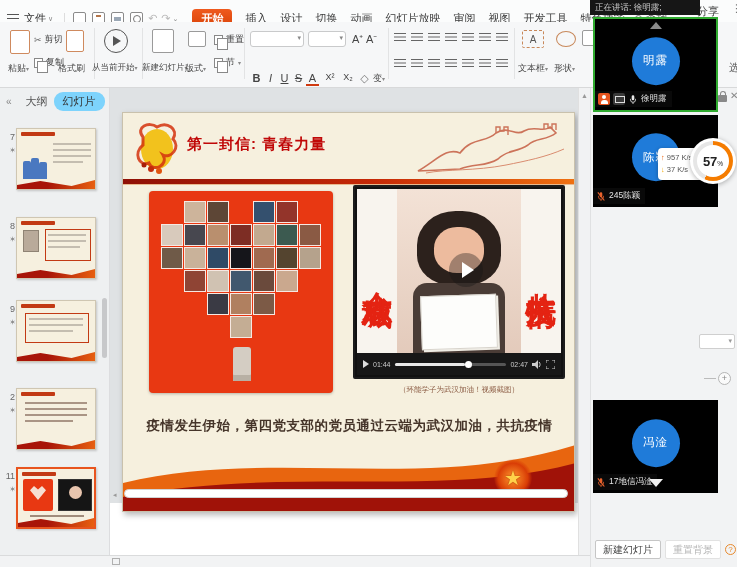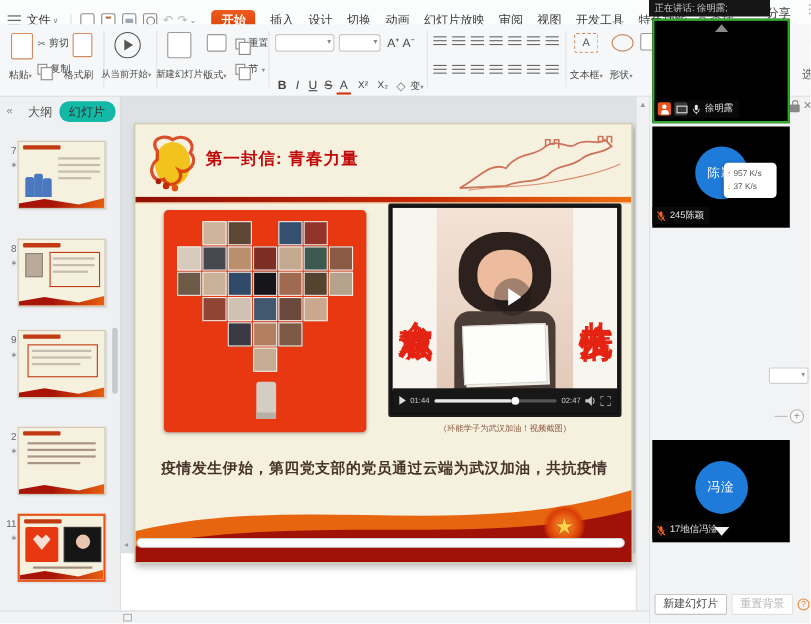--- a/index.html
+++ b/index.html
@@ -50,21 +50,21 @@
   .pgrid { position:absolute; display:flex; gap:5px; }
   .txtboxic { position:absolute; width:22px; height:18px; border:1px dashed #c8885a; border-radius:2px; text-align:center; font-size:10px; color:#555; line-height:17px; }
   .ovalic { position:absolute; width:20px; height:16px; border:1.5px solid #c8885a; border-radius:50%; }
   .rib-right { position:absolute; font-size:10.5px; color:#555; white-space:nowrap; }
 
   
   .leftpanel { position:absolute; top:88px; left:0; width:110px; height:467px; background:#eef0f1; border-right:1px solid #dcdddf; }
   .lp-head { position:absolute; top:2px; left:0; right:0; height:22px; display:flex; align-items:center; font-size:11px; color:#555; }
   .lp-collapse { margin:0 8px 0 6px; color:#888; font-size:10px; }
   .lp-tab { margin-left:6px; }
-  .lp-tab.pill { background:#14b8a6; border-radius:9px; padding:2px 9px; color:#333; }
+  .lp-tab.pill { background:#7dd3fc; border-radius:9px; padding:2px 9px; color:#333; }
   .thumb { position:absolute; left:16px; width:80px; height:62px; background:#f6f0df; border:1px solid #cfc6b2; box-shadow:1px 1px 2px rgba(0,0,0,.18); }
   .thumb.sel { border:2px solid #e8541e; }
   .tnum { position:absolute; left:3px; width:12px; text-align:right; font-size:9px; color:#666; }
   .tstar { position:absolute; left:4px; width:12px; text-align:right; font-size:8px; color:#8a8a8a; }
   .t-title { position:absolute; left:4px; top:3px; height:4px; width:34px; background:#c23a14; border-radius:1px; }
   .t-wave { position:absolute; left:0; right:0; bottom:0; height:10px; background:linear-gradient(100deg,#a81508 40%,#e86010); clip-path:polygon(0 60%,30% 20%,70% 70%,100% 10%,100% 100%,0 100%); }
   .t-line { position:absolute; height:2px; background:#9b9488; opacity:.55; }
   .t-blue { position:absolute; background:#4a78c0; border-radius:2px 2px 0 0; }
   .t-photo { position:absolute; background:#b9aa9a; border:1px solid #8f8374; }
   .t-redbox { position:absolute; border:1px solid #c23a14; }
@@ -474,20 +474,21 @@
 
   <div class="statusbar">
       <span class="sb-ic"></span>
     </div>
 
   <div class="conf">
     <div class="speakbar">正在讲话: 徐明露;</div>
 
     <div class="tile" style="top:17px;height:95px;border:2px solid #2faa2f;">
       <div class="up-hint"></div>
+      <div class="av">明露</div>
       <div class="namebar" style="left:0;right:auto;">
         <span class="hostic"></span>
         <span class="shareic"></span>
         <svg class="micwrap" viewBox="0 0 12 12">
             <rect x="4.4" y="1" width="3.2" height="6" rx="1.6" fill="#e8e8e8"></rect>
             <path d="M3 5.2 v1.2 a3 3 0 0 0 6 0 V5.2" stroke="#e8e8e8" stroke-width="1" fill="none"></path>
             <line x1="6" y1="9.6" x2="6" y2="11.4" stroke="#e8e8e8" stroke-width="1"></line>
           </svg>
         <span>徐明露</span>
       </div>
@@ -502,20 +503,29 @@
             <line x1="6" y1="9.6" x2="6" y2="11.4" stroke="#e8622c" stroke-width="1"></line>
             <line x1="2.2" y1="1" x2="10" y2="10.8" stroke="#e8622c" stroke-width="1.4"></line>
           </svg>
         <span>245陈颖</span>
       </div>
     </div>
 
     <div class="net-tip">
       <div><span class="u">↑</span> <span>957 K/s</span></div>
       <div><span class="d">↓</span> <span>37 K/s</span></div>
+    </div>
+    <div class="ringwrap">
+      <div class="ringbg"></div>
+        <div class="arc"></div>
+        <div class="hole"></div>
+      <div class="ringtxt">
+          <span>57</span>
+          <small>%</small>
+        </div>
     </div>
 
 
 
     <div class="tile" style="top:400px;height:93px;">
       <div class="av">冯淦</div>
       <div class="down-hint"></div>
       <div class="namebar">
         <svg class="micwrap" viewBox="0 0 12 12">
             <rect x="4.4" y="1" width="3.2" height="6" rx="1.6" fill="#e8622c"></rect>

